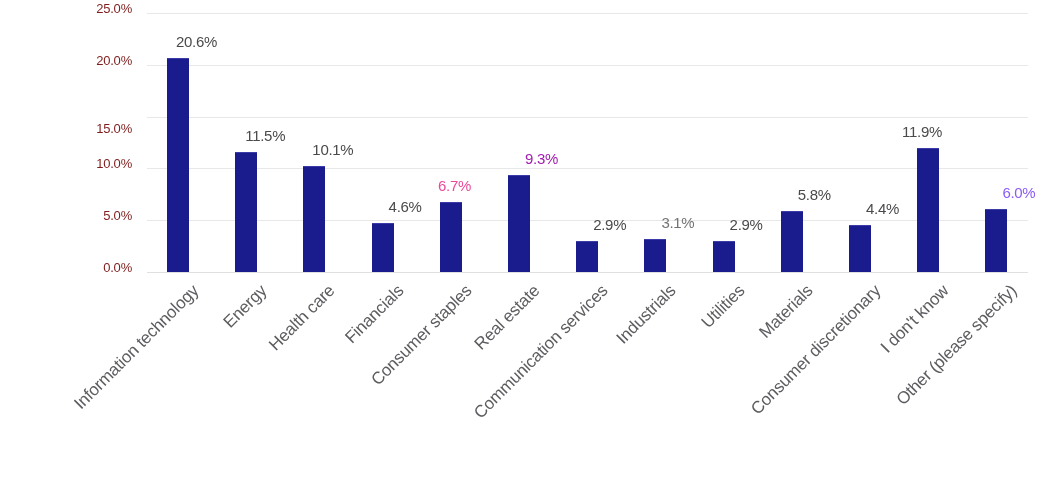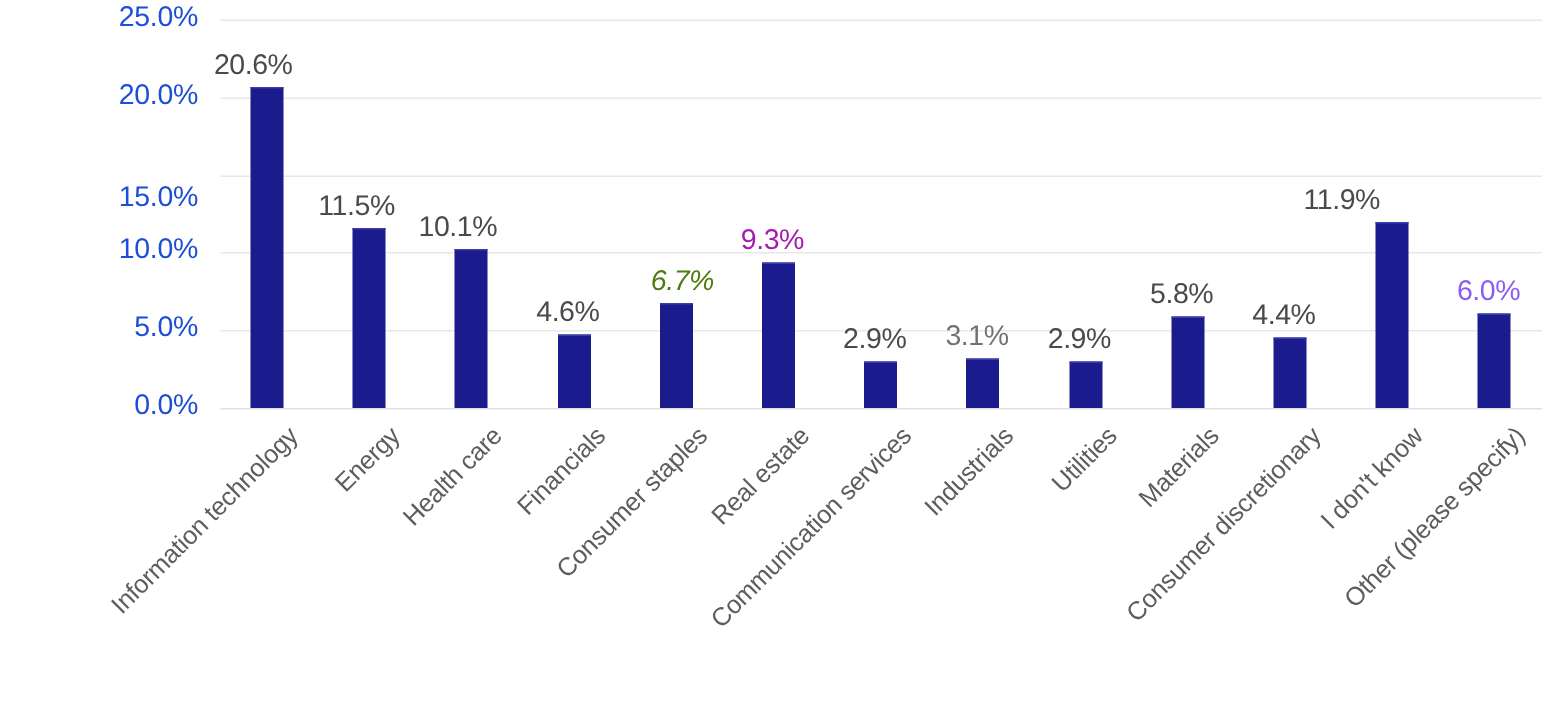--- a/index.html
+++ b/index.html
@@ -42,22 +42,22 @@
   }
   .gridline.baseline {
     background: #e0e0e3;
   }
 
   
   .y-tick-label {
     position: absolute;
     right: 1037px;      
     text-align: right;
-    font-size: 19px;
-    color: #1d4ed8;
+    font-size: 13px;
+    color: #7f1d1d;
     white-space: nowrap;
     letter-spacing: -0.2px;
   }
   .y-axis {
     position: absolute;
     left: 0;
     top: 0;
     width: 140px;
     height: 290px;
   }
@@ -70,25 +70,26 @@
   .bar {
     position: absolute;
     bottom: 0;
     width: 22px;
     background: #1a1b8c;
     border-top: 1px solid #3b3ca8;
   }
 
   .bar-label {
     position: absolute;
-    font-size: 19px;
+    font-size: 15px;
     color: #4a4a4d;
     white-space: nowrap;
     letter-spacing: -0.3px;
     transform: translateX(-100%);
+    margin-left: 22px;
   }
 
   
   .x-labels {
     position: absolute;
     left: 0;
     top: 0;
     width: 1043px;
     height: 481px;
     pointer-events: none;
@@ -137,21 +138,21 @@
       <div class="bar" style="left: 497.4px; height: 32.116px; background: rgb(26, 27, 140);"></div>
       <div class="bar" style="left: 565.6px; height: 30.044px; background: rgb(26, 27, 140);"></div>
       <div class="bar" style="left: 633.8px; height: 60.088px; background: rgb(26, 27, 140);"></div>
       <div class="bar" style="left: 702px; height: 45.584px; background: rgb(26, 27, 140);"></div>
       <div class="bar" style="left: 770.2px; height: 123.284px; background: rgb(26, 27, 140);"></div>
       <div class="bar" style="left: 838.4px; height: 62.16px; background: rgb(26, 27, 140);"></div>
       <div class="bar-label" style="left: 48px; top: 19.584px; color: rgb(74, 74, 77);">20.6%</div>
       <div class="bar-label" style="left: 116.2px; top: 113.86px; color: rgb(74, 74, 77);">11.5%</div>
       <div class="bar-label" style="left: 184.4px; top: 128.364px; color: rgb(74, 74, 77);">10.1%</div>
       <div class="bar-label" style="left: 252.6px; top: 185.344px; color: rgb(74, 74, 77);">4.6%</div>
-      <div class="bar-label" style="left: 329px; top: 163.588px; color: #4d7c0f; font-style: italic;">6.7%</div>
+      <div class="bar-label" style="left: 302px; top: 163.588px; color: #ec4899;">6.7%</div>
       <div class="bar-label" style="left: 389px; top: 136.652px; color: #a21caf;">9.3%</div>
       <div class="bar-label" style="left: 457.2px; top: 202.956px; color: rgb(74, 74, 77);">2.9%</div>
       <div class="bar-label" style="left: 525.4px; top: 200.884px; color: #737373;">3.1%</div>
       <div class="bar-label" style="left: 593.6px; top: 202.956px; color: rgb(74, 74, 77);">2.9%</div>
       <div class="bar-label" style="left: 661.8px; top: 172.912px; color: rgb(74, 74, 77);">5.8%</div>
       <div class="bar-label" style="left: 730px; top: 187.416px; color: rgb(74, 74, 77);">4.4%</div>
       <div class="bar-label" style="left: 773px; top: 109.716px; color: rgb(74, 74, 77);">11.9%</div>
       <div class="bar-label" style="left: 866.4px; top: 170.84px; color: #8b5cf6;">6.0%</div>
     </div>
 

